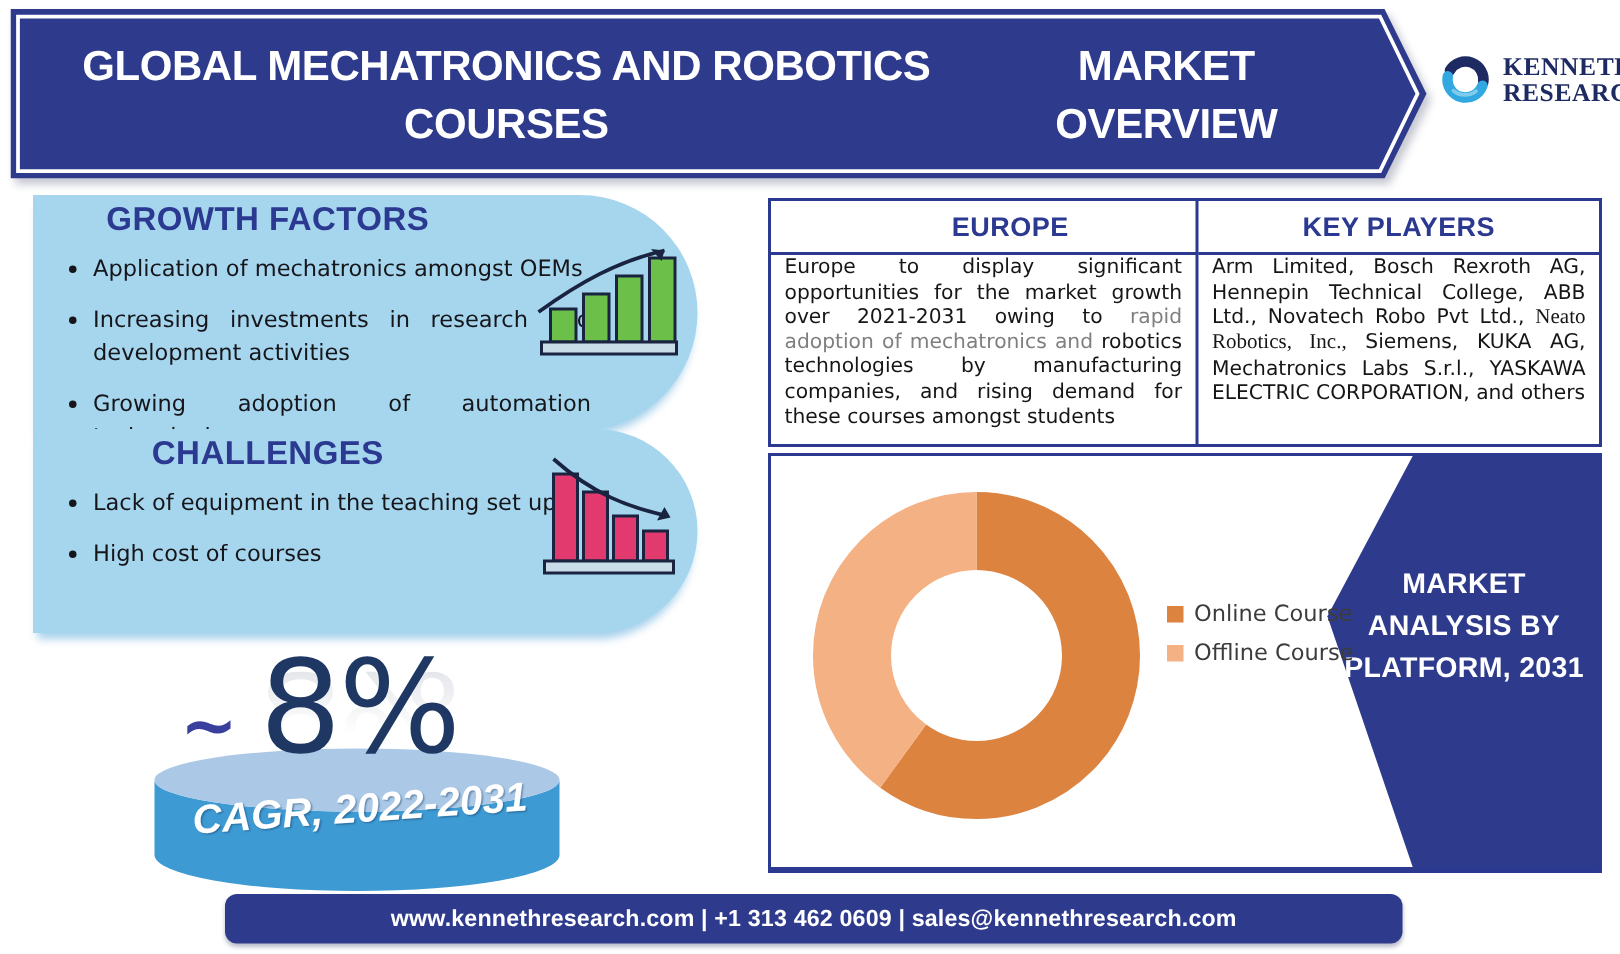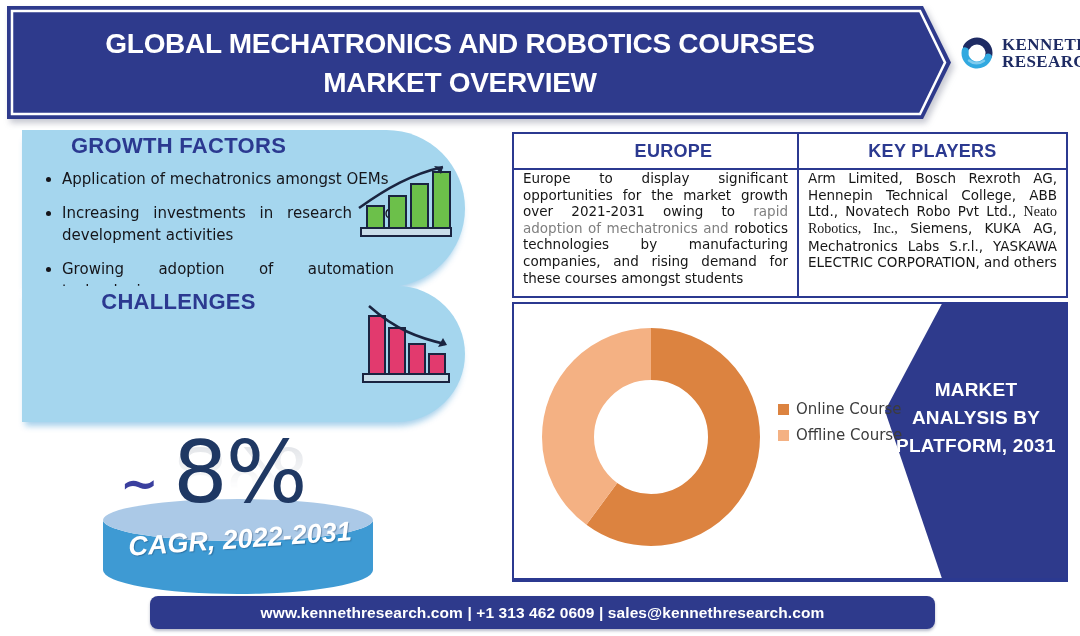--- a/index.html
+++ b/index.html
@@ -4,21 +4,21 @@
 <style>
   * { margin:0; padding:0; box-sizing:border-box; }
   html,body { background:#ffffff; }
   .canvas { position:relative; width:1080px; height:636px; background:#ffffff; overflow:hidden;
             font-family:"DejaVu Sans", sans-serif; }
 
   
   .banner-wrap { position:absolute; left:7px; top:6px; width:945px; height:113px;
                  filter:drop-shadow(3px 4px 3px rgba(90,95,120,.35)); }
   .banner-title { position:absolute; left:20px; top:6px; width:880px; height:113px;
-                  display:flex; flex-direction:column; justify-content:center; align-items:center;
+                  display:flex; justify-content:center; align-items:center;
                   color:#fff; font-family:"Liberation Sans", sans-serif; font-weight:700;
                   font-size:28px; line-height:39px; letter-spacing:-0.3px; text-align:center; }
 
   
   .logo { position:absolute; left:957px; top:33px; display:flex; align-items:center; gap:5px; }
   .logo-text { font-family:"Liberation Serif", serif; font-weight:700; color:#1E2B63;
                font-size:17px; line-height:1.02; letter-spacing:0.4px; }
 
   
   .infobox { position:absolute; left:22px; width:443px; background:#A5D6EE;
@@ -124,20 +124,24 @@
         <rect x="76" y="10" width="17" height="56" fill="#6CC04A" stroke="#1A2440" stroke-width="2"></rect>
         <rect x="4" y="66" width="90" height="8" fill="#C9DDE9" stroke="#1A2440" stroke-width="2"></rect>
         <path d="M2 46 C 30 26, 55 12, 86 5" fill="none" stroke="#1A2440" stroke-width="2.5"></path>
         <path d="M86 5 l -9 -1 l 7 8 z" fill="#1A2440"></path>
       </svg>
     </div>
   </div>
 
   <div class="infobox box-challenges">
     <h2>CHALLENGES</h2>
+    <ul>
+      <li>Lack of equipment in the teaching set up</li>
+      <li>High cost of courses</li>
+    </ul>
     <div class="box-icon icon-decline">
       <svg width="90" height="84" viewBox="0 0 90 84">
         <rect x="8" y="12" width="16" height="58" fill="#E23A6E" stroke="#1A2440" stroke-width="2"></rect>
         <rect x="28" y="24" width="16" height="46" fill="#E23A6E" stroke="#1A2440" stroke-width="2"></rect>
         <rect x="48" y="40" width="16" height="30" fill="#E23A6E" stroke="#1A2440" stroke-width="2"></rect>
         <rect x="68" y="50" width="16" height="20" fill="#E23A6E" stroke="#1A2440" stroke-width="2"></rect>
         <rect x="2" y="70" width="86" height="8" fill="#C9DDE9" stroke="#1A2440" stroke-width="2"></rect>
         <path d="M8 2 C 35 26, 58 34, 84 40" fill="none" stroke="#1A2440" stroke-width="2.5"></path>
         <path d="M86 41 l -9 2 l 5 -9 z" fill="#1A2440"></path>
       </svg>

